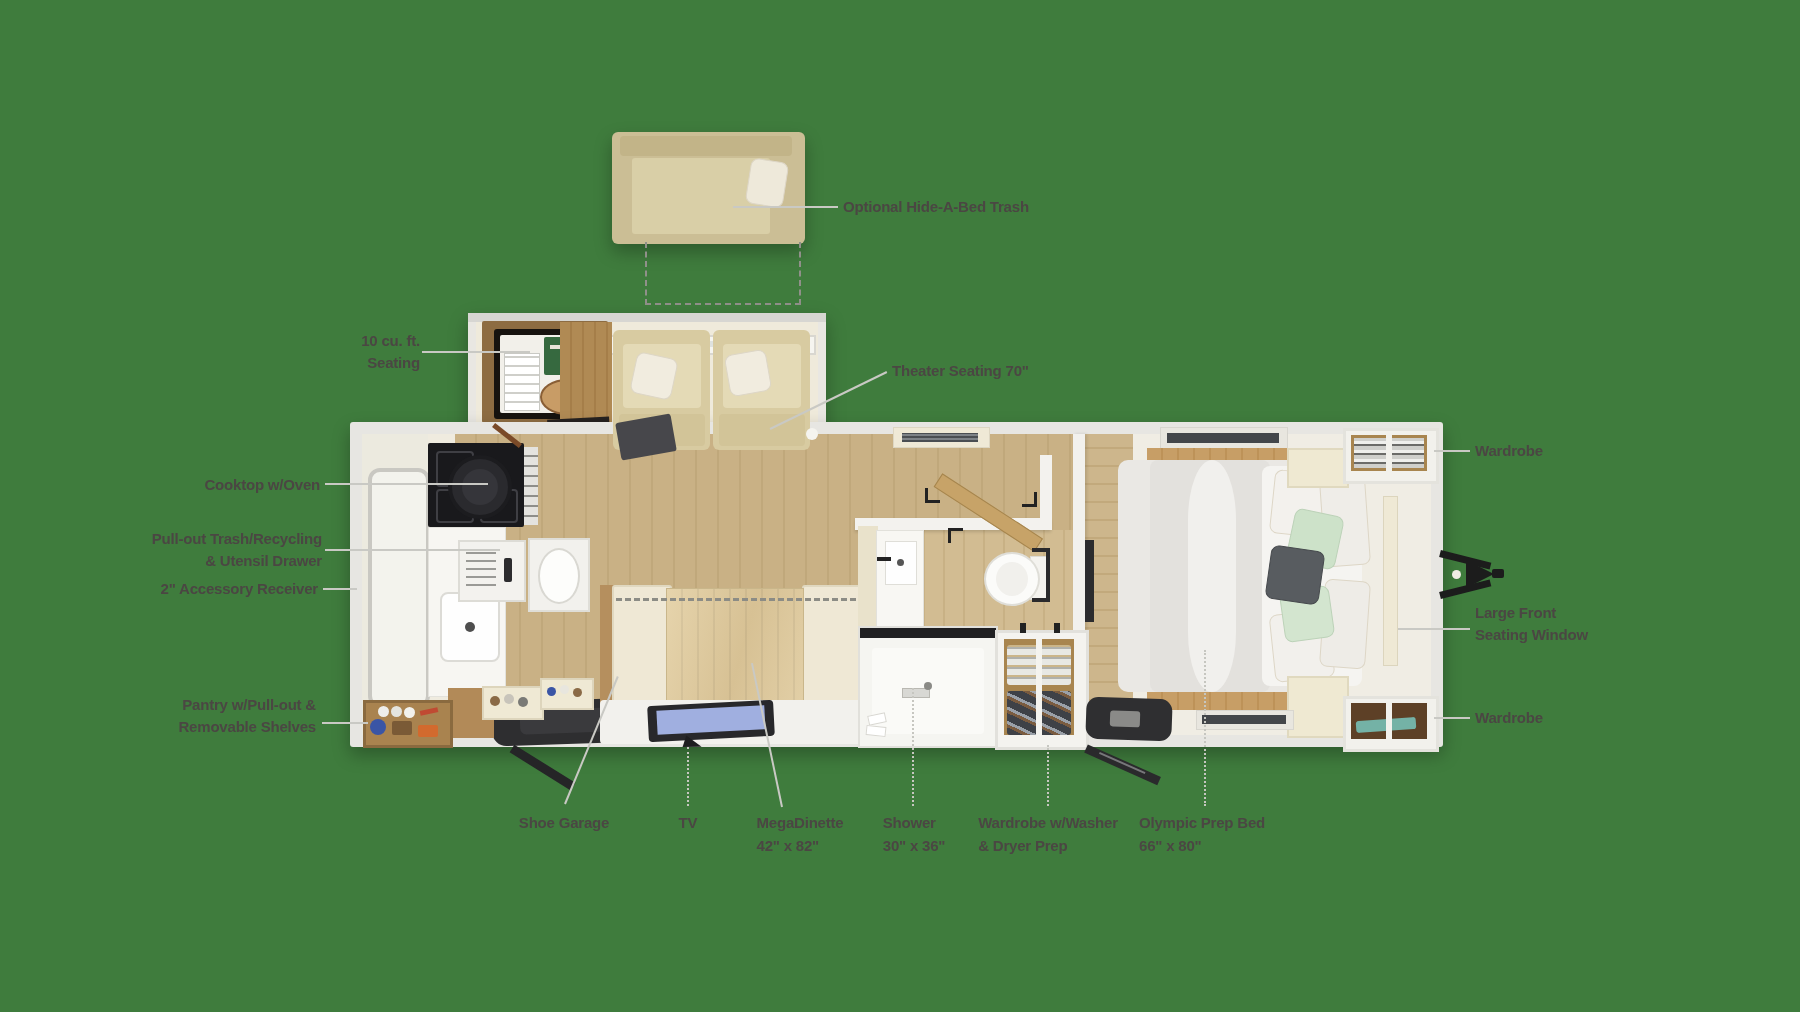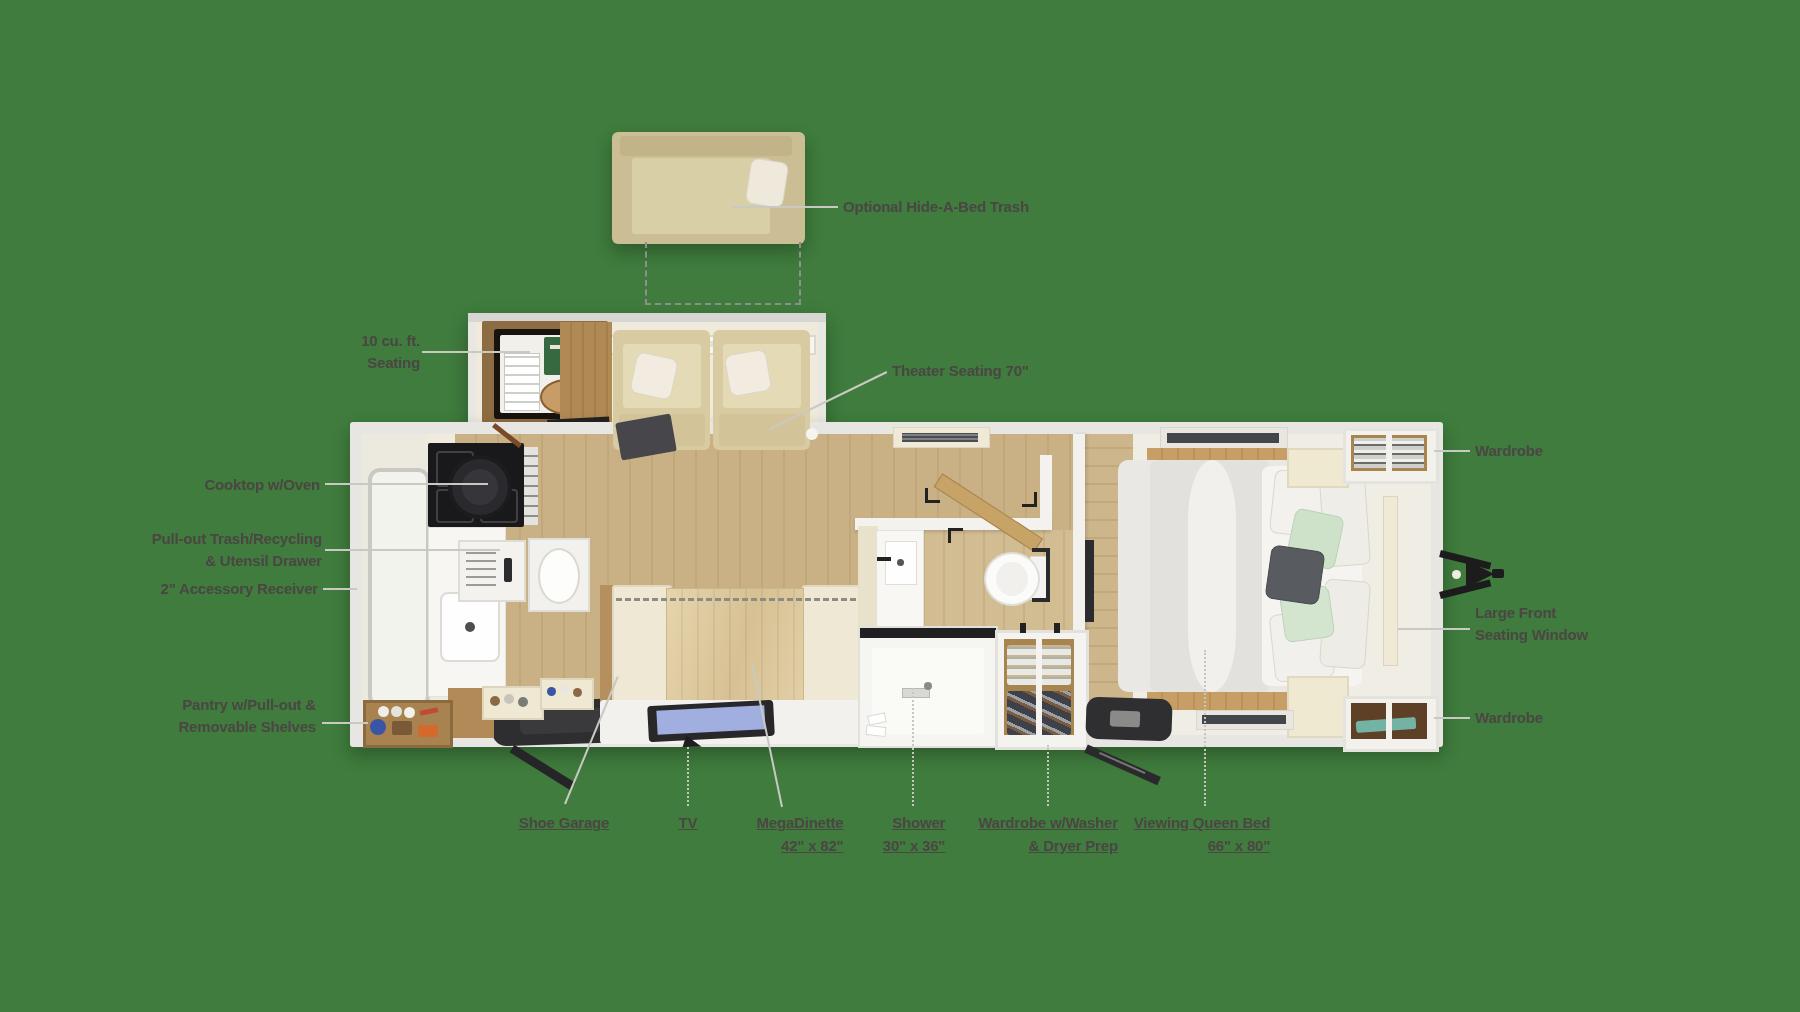--- a/index.html
+++ b/index.html
@@ -2,21 +2,21 @@
 <html><head>
 <meta charset="utf-8">
 <style>
   html,body{margin:0;padding:0;background:#3f7c3d;}
   #stage{position:relative;width:1800px;height:1012px;background:#3f7c3d;overflow:hidden;
          font-family:"Liberation Sans","DejaVu Sans",sans-serif;}
   .abs{position:absolute;}
   .label{position:absolute;font-weight:bold;font-size:15px;line-height:22px;color:#4b4643;
          letter-spacing:-0.2px;white-space:nowrap;}
   .label.r{text-align:right;transform:translateX(-100%);}
-  .label.c{text-align:right;transform:translateX(-50%);line-height:23px;text-decoration:underline;}
+  .label.c{text-align:left;transform:translateX(-50%);line-height:23px;}
   .lead{position:absolute;height:2px;background:#c9c9c4;}
   .lead.diag{transform-origin:0 50%;}
   .leadv{position:absolute;width:0;border-left:2px dotted #c6c6c0;}
   .wood{background:repeating-linear-gradient(90deg,#c9b185 0px,#c9b185 20px,#c0a87b 20px,#c0a87b 22px);}
   .woodlite{background:repeating-linear-gradient(90deg,#d2bc92 0px,#d2bc92 18px,#c8b185 18px,#c8b185 20px);}
   .woodv{background:repeating-linear-gradient(0deg,#cdb68c 0px,#cdb68c 16px,#c2a97c 16px,#c2a97c 18px);}
   .shadow{box-shadow:0 8px 18px rgba(0,0,0,0.28);}
   .pillow{position:absolute;border-radius:8px;border:1px solid #ddd6c6;}
 </style>
 </head>
@@ -275,21 +275,21 @@
   </div>
   <div class="label c" style="left:914px;top:811px;">
     <div>Shower</div>
       <div>30" x 36"</div>
   </div>
   <div class="label c" style="left:1048px;top:811px;">
     <div>Wardrobe w/Washer</div>
       <div>&amp; Dryer Prep</div>
   </div>
   <div class="label c" style="left:1202px;top:811px;">
-    <div>Viewing Queen Bed</div>
+    <div>Olympic Prep Bed</div>
       <div>66" x 80"</div>
   </div>
   <div class="label" style="left:1475px;top:440px;">Wardrobe</div>
   <div class="label" style="left:1475px;top:602px;">
     <div>Large Front</div>
       <div>Seating Window</div>
   </div>
   <div class="label" style="left:1475px;top:707px;">Wardrobe</div>
 
 </div>

